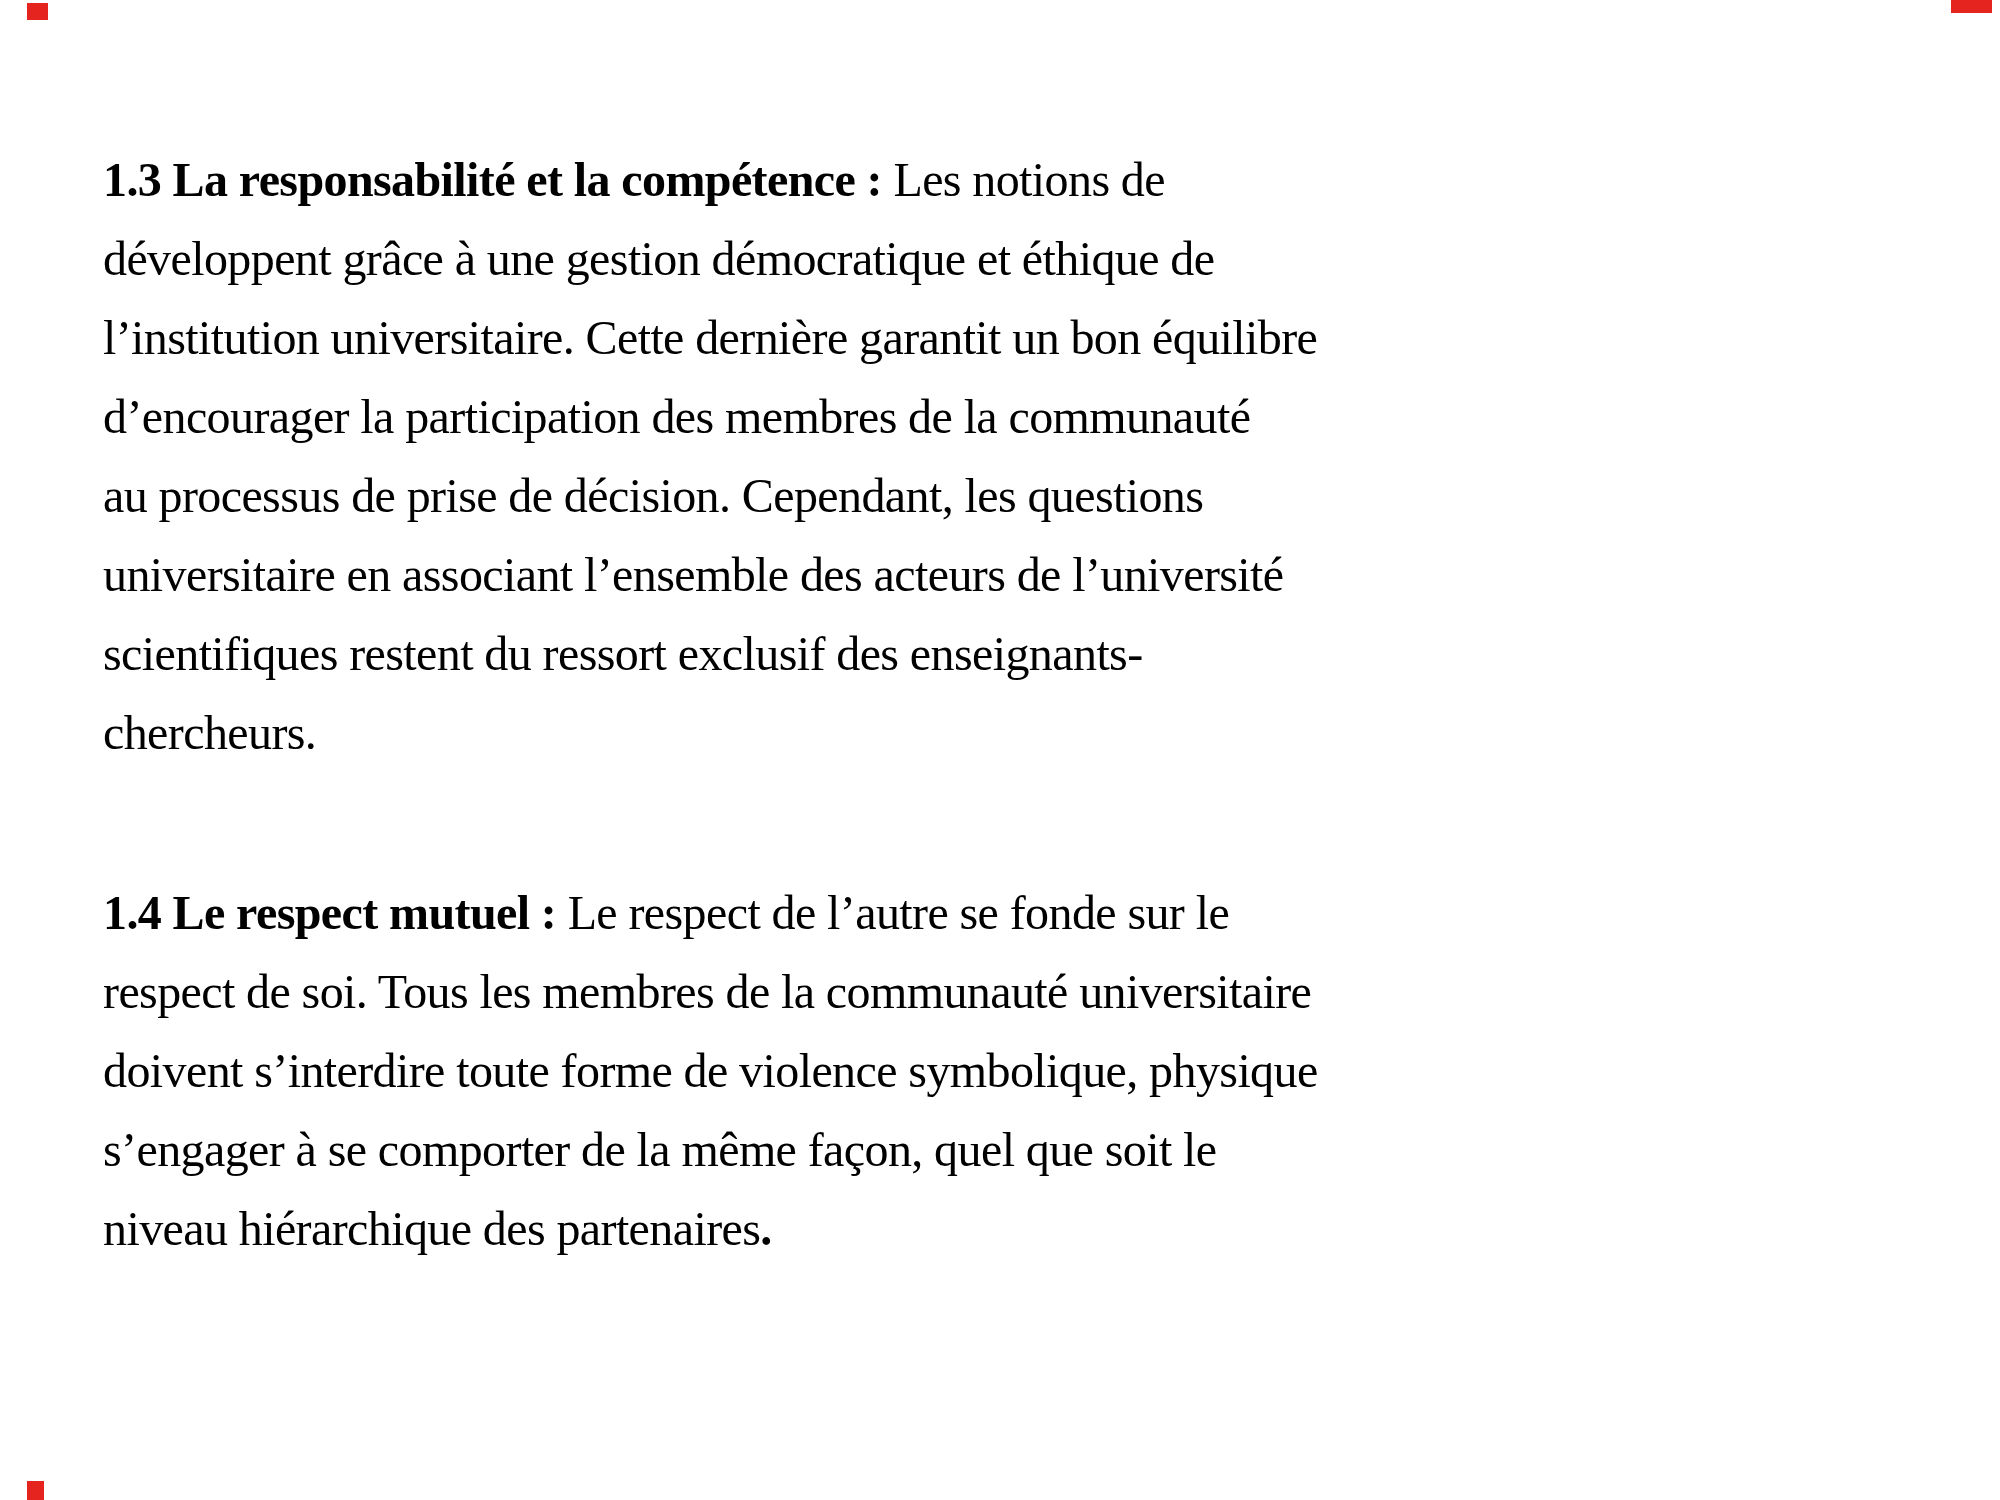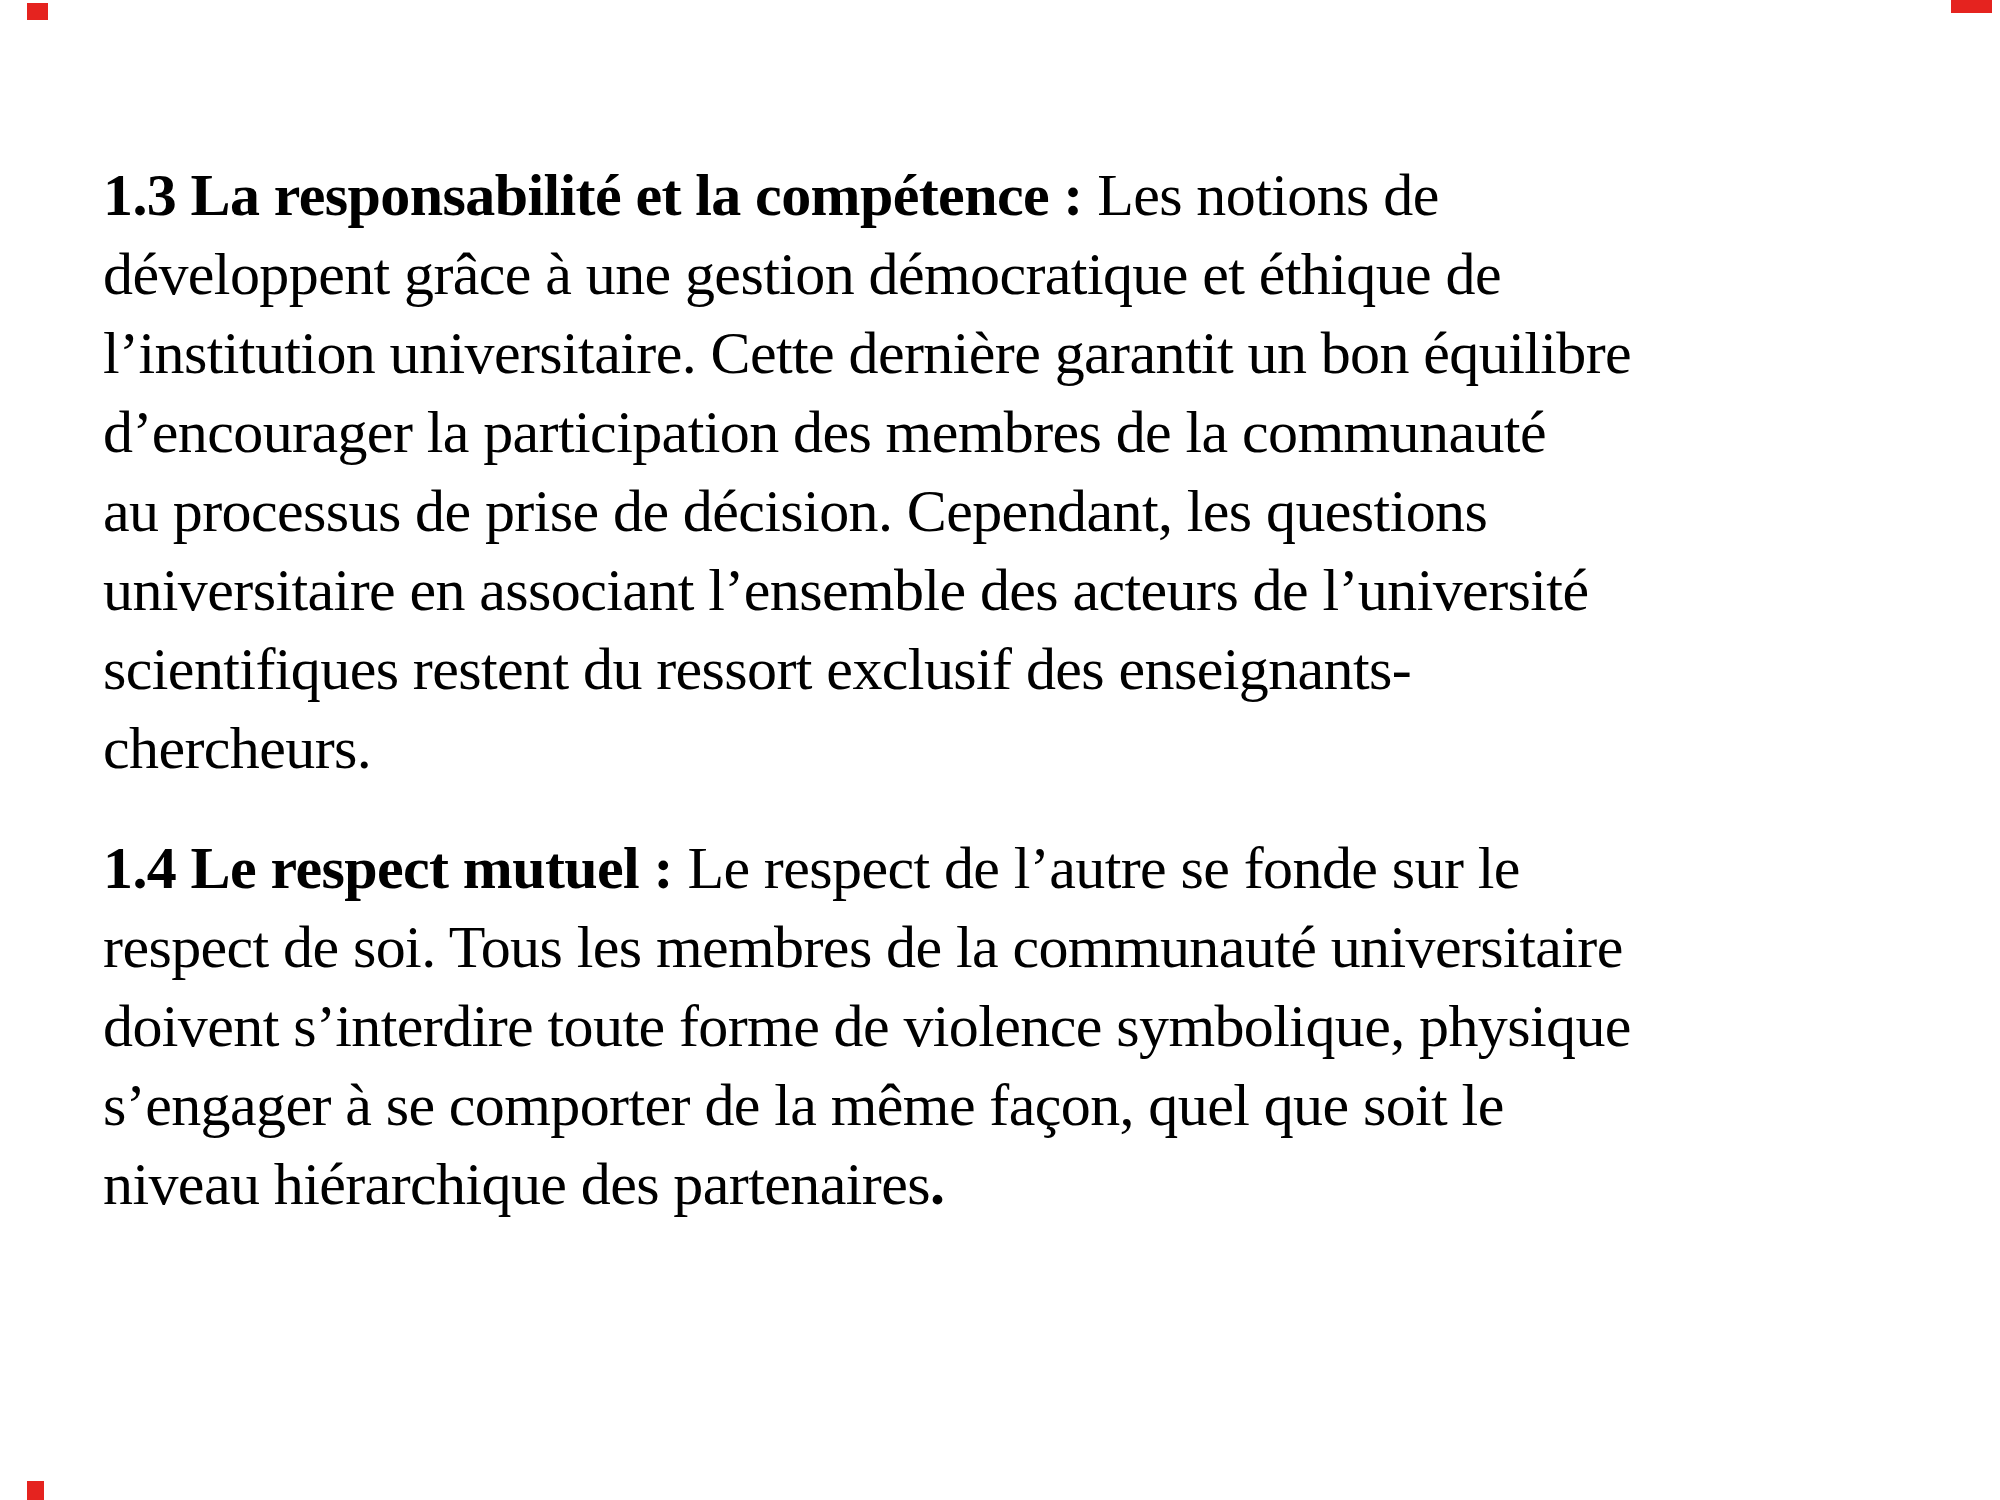--- a/index.html
+++ b/index.html
@@ -12,28 +12,28 @@
     width: 2000px;
     height: 1500px;
     background: #ffffff;
     overflow: hidden;
     font-family: "Liberation Serif", "DejaVu Serif", serif;
     color: #000000;
   }
   .text-block {
     position: absolute;
     left: 103px;
-    top: 156px;
+    top: 140px;
     width: 1810px;
-    font-size: 60px;
+    font-size: 48px;
     line-height: 79px;
     letter-spacing: -0.6px;
   }
   .paragraph { margin: 0; }
-  .paragraph + .paragraph { margin-top: 41px; }
+  .paragraph + .paragraph { margin-top: 101px; }
   .line {
     white-space: nowrap;
   }
   .run-bold { font-weight: 700; }
   .corner-mark {
     position: absolute;
     background: #e5231f;
   }
   .mark-top-left     { left: 27px;   top: 3px;     width: 21px; height: 17px; }
   .mark-top-right    { left: 1951px; top: 0px;     width: 41px; height: 13px; }

